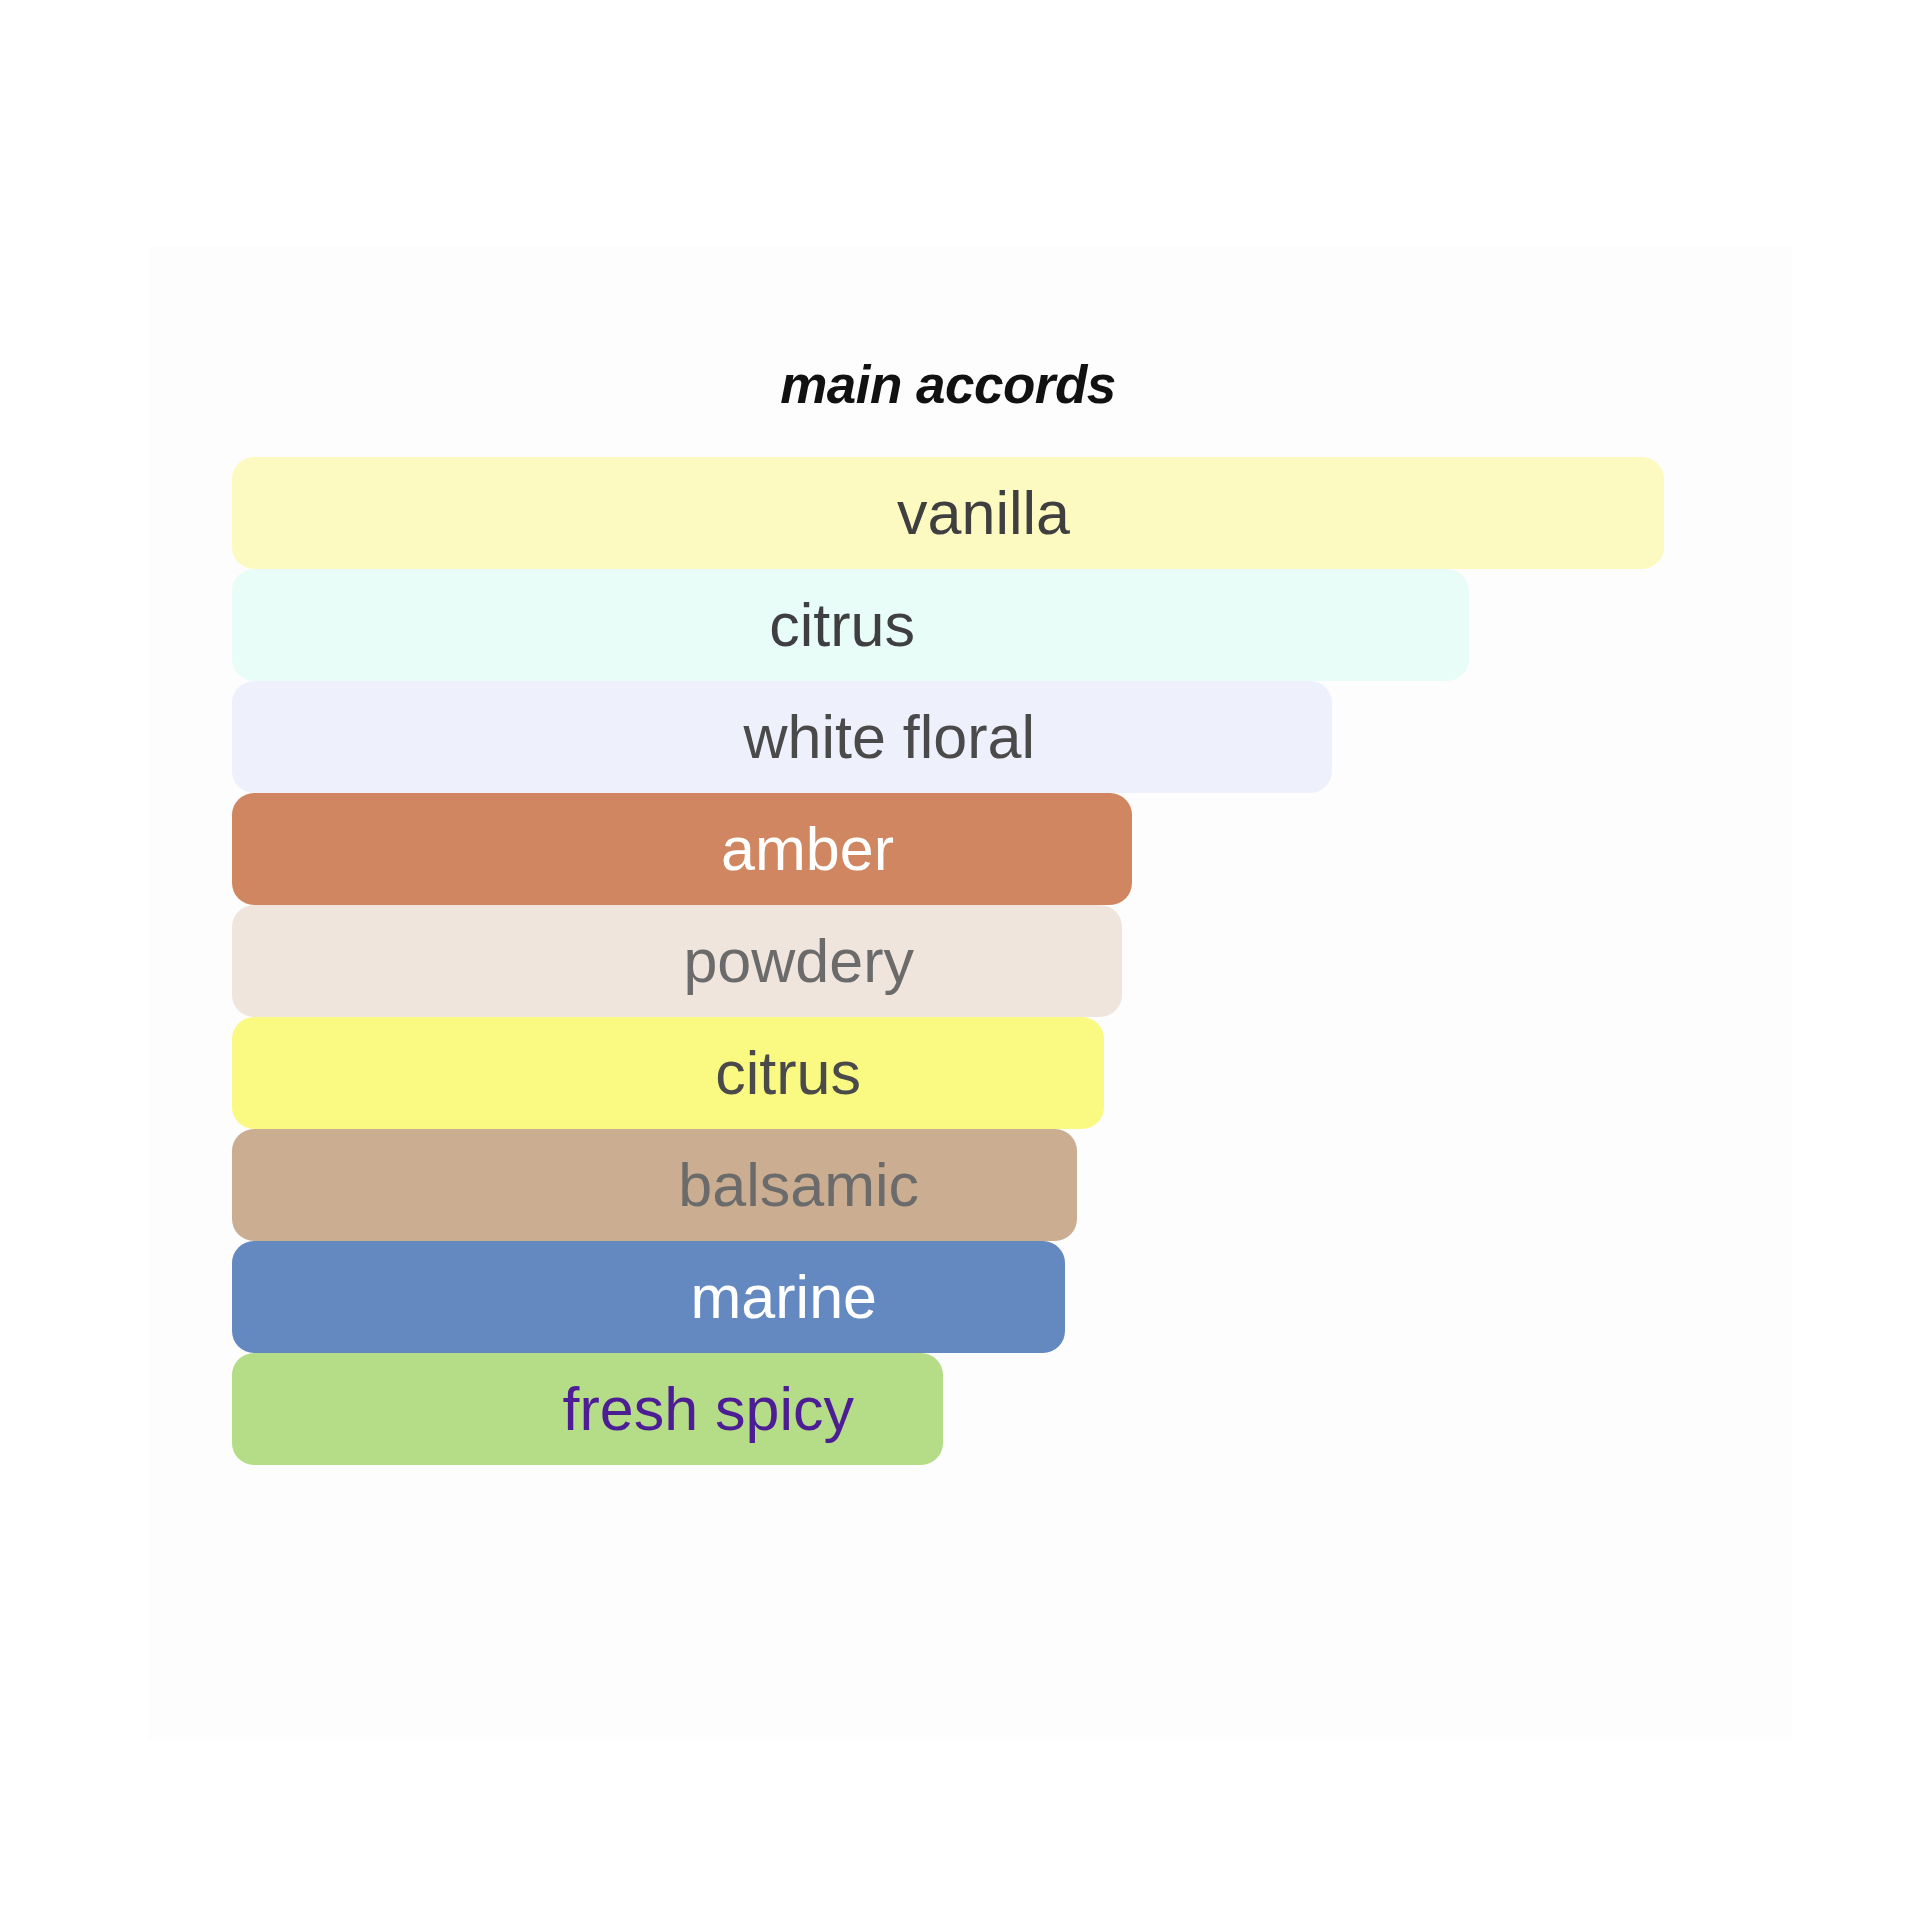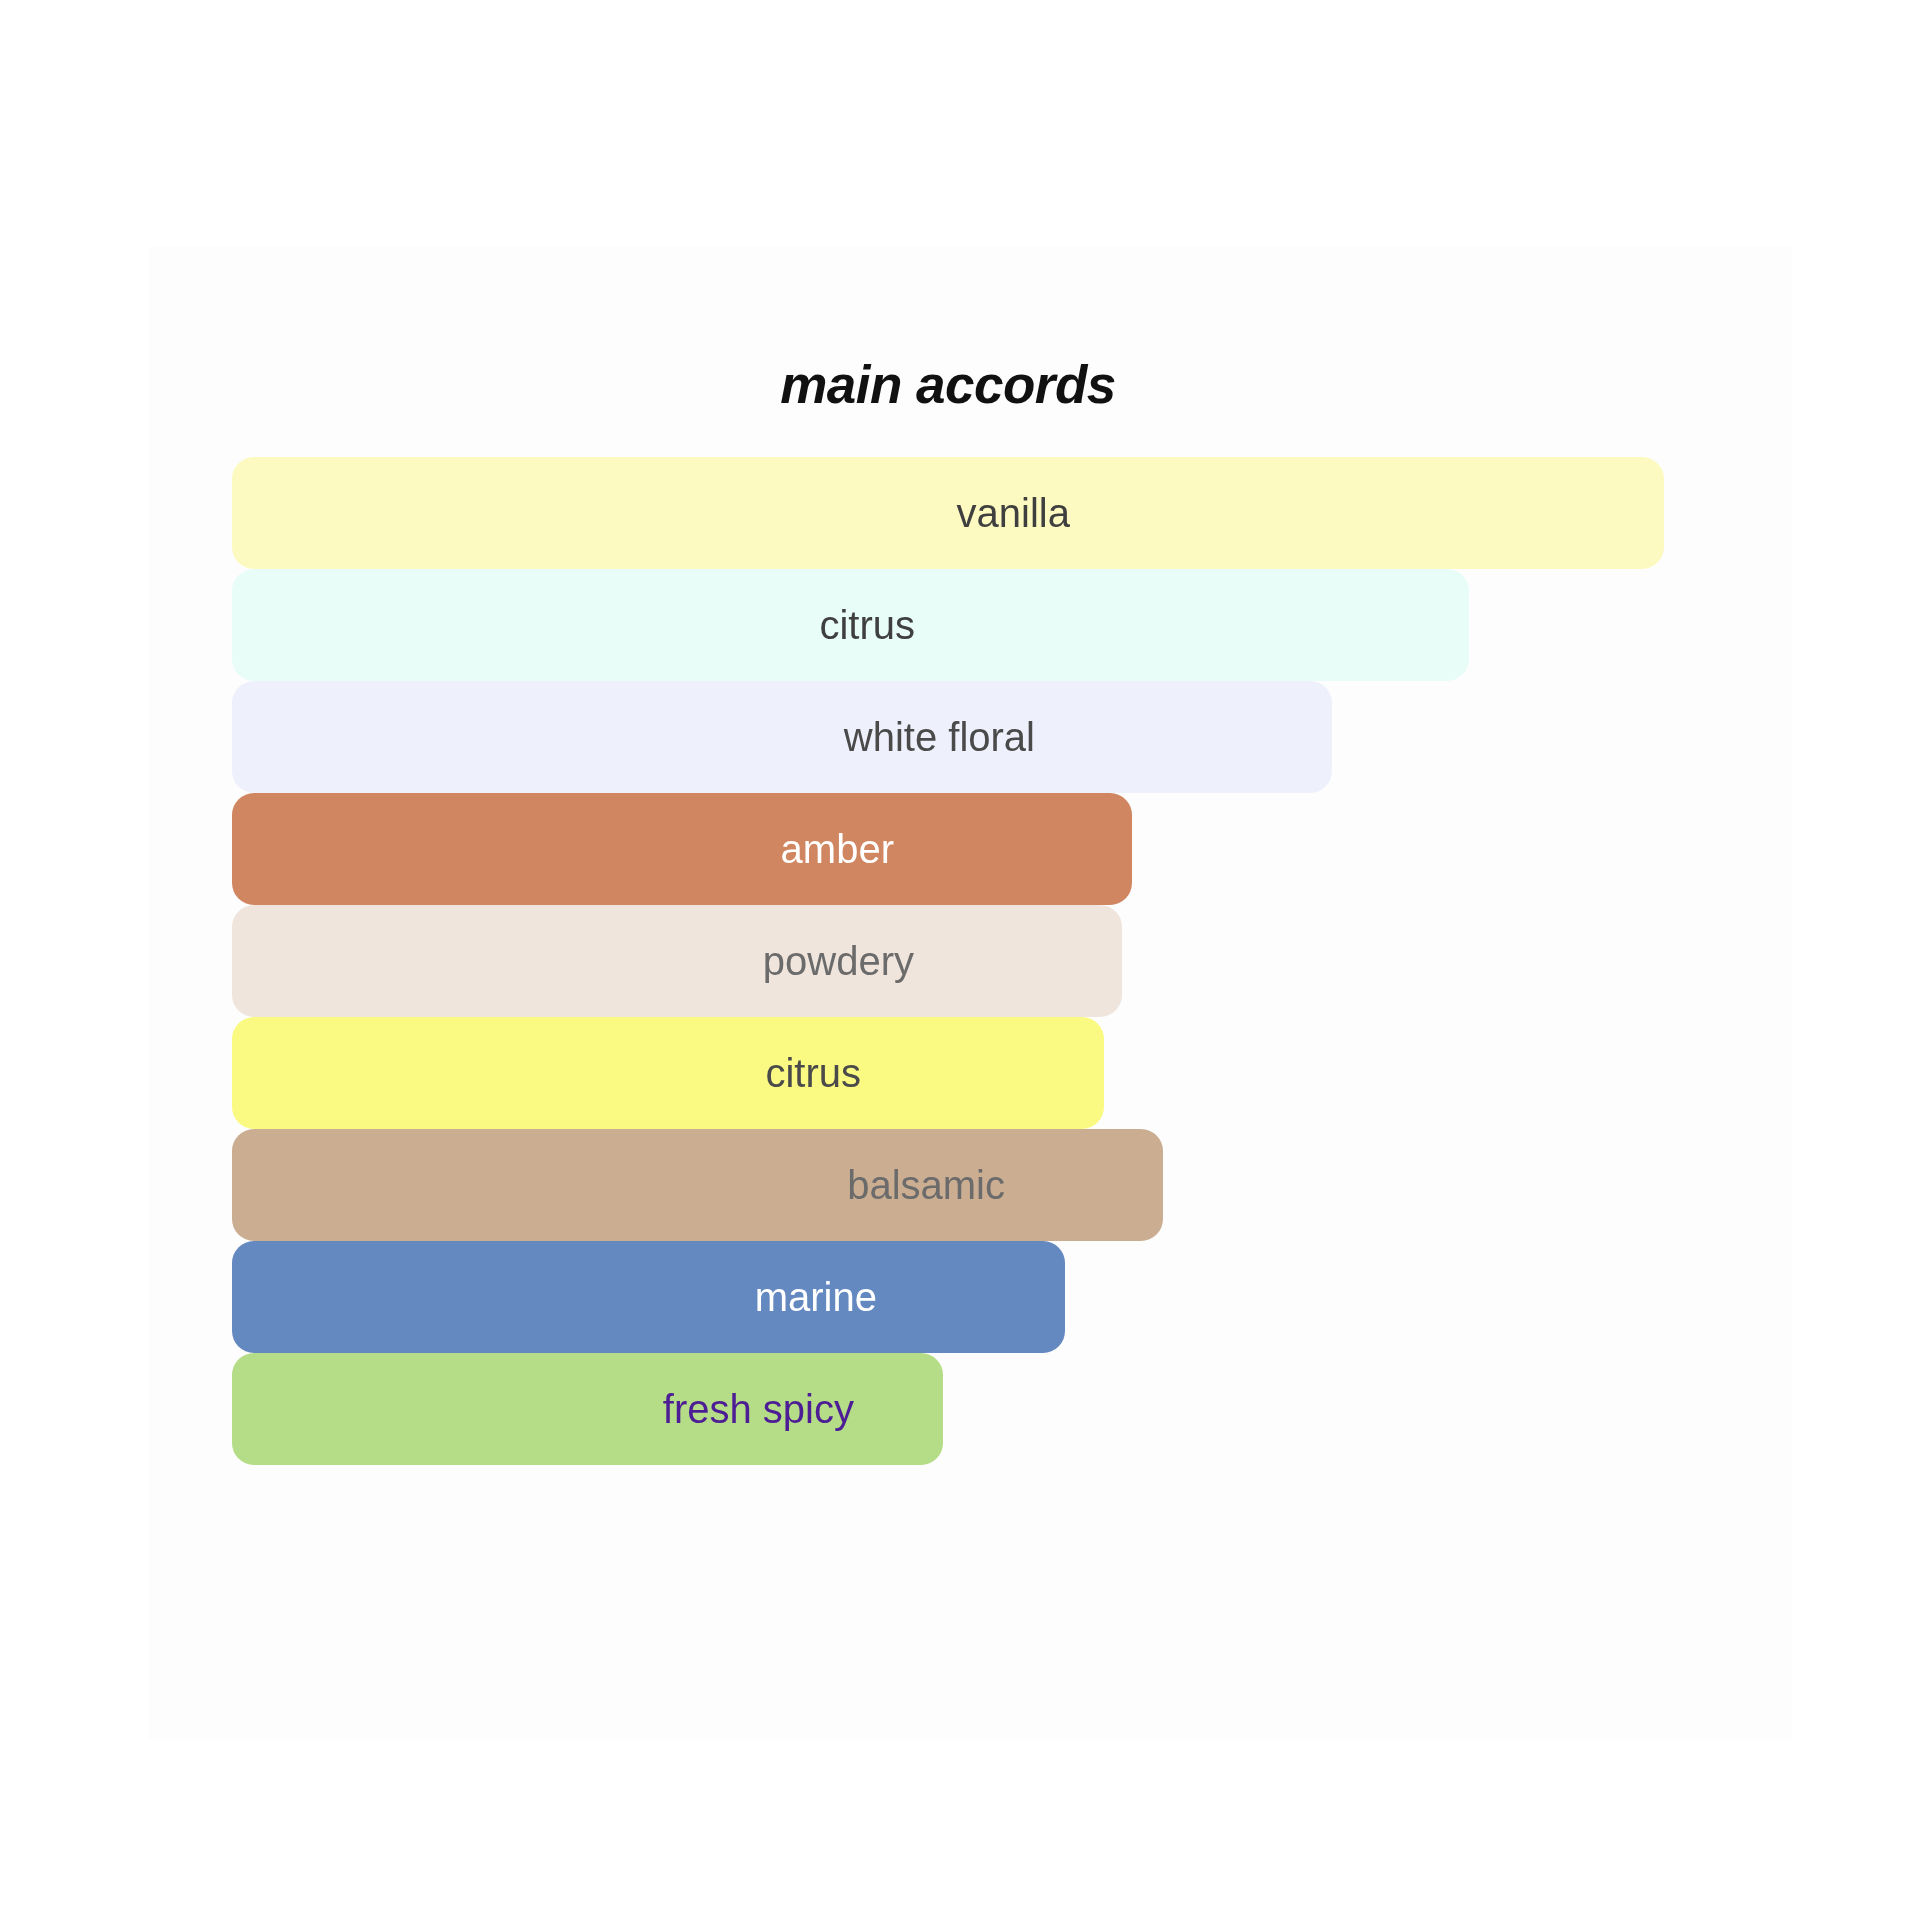--- a/index.html
+++ b/index.html
@@ -65,21 +65,21 @@
     height: 112px;
     border-radius: 22px;
     box-sizing: border-box;
     display: flex;
     align-items: center;
     justify-content: flex-end;
   }
 
   .bar-label {
     font-family: "Liberation Sans", sans-serif;
-    font-size: 40px;
+    font-size: 61px;
     line-height: 1;
     white-space: nowrap;
     padding-right: 0;
     position: relative;
   }
 </style>
 </head>
 <body>
 
 <div id="canvas">
@@ -113,21 +113,21 @@
         <div class="bar" style="width: 890px; background: rgb(240, 229, 221);">
           <span class="bar-label" style="color: rgb(107, 107, 107); right: 208px;">powdery</span>
         </div>
       </div>
       <div class="bar-row">
         <div class="bar" style="width: 872px; background: rgb(250, 250, 131);">
           <span class="bar-label" style="color: rgb(74, 74, 74); right: 243px;">citrus</span>
         </div>
       </div>
       <div class="bar-row">
-        <div class="bar" style="width: 931px; background: rgb(203, 174, 145);">
+        <div class="bar" style="width: 845px; background: rgb(203, 174, 145);">
           <span class="bar-label" style="color: rgb(107, 107, 107); right: 158px;">balsamic</span>
         </div>
       </div>
       <div class="bar-row">
         <div class="bar" style="width: 833px; background: rgb(100, 137, 192); padding-left: 23px;">
           <span class="bar-label" style="color: rgb(255, 255, 255); right: 188px;">marine</span>
         </div>
       </div>
       <div class="bar-row">
         <div class="bar" style="width: 711px; background: rgb(181, 220, 134);">

